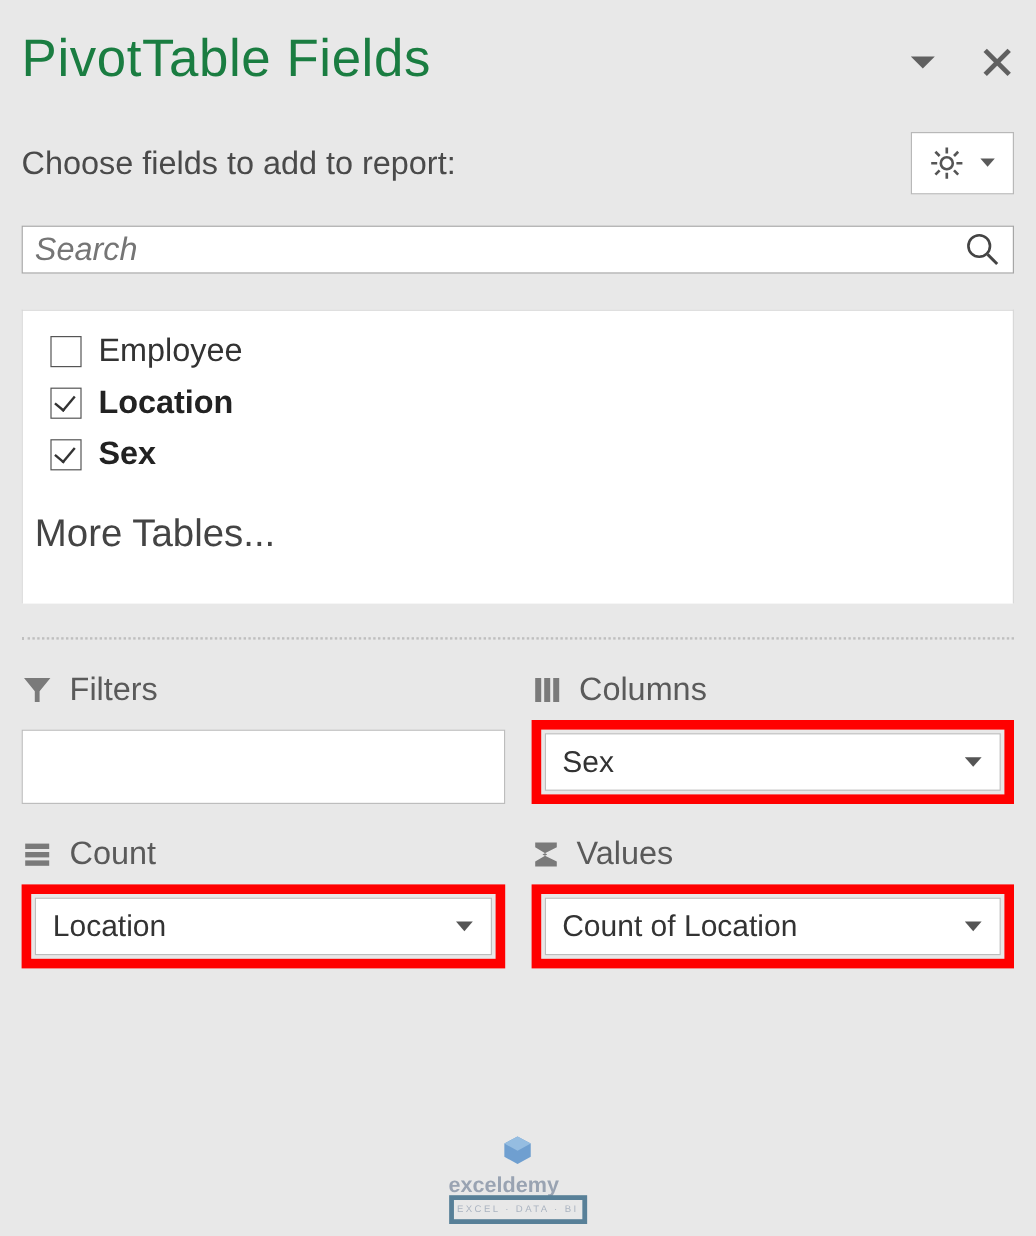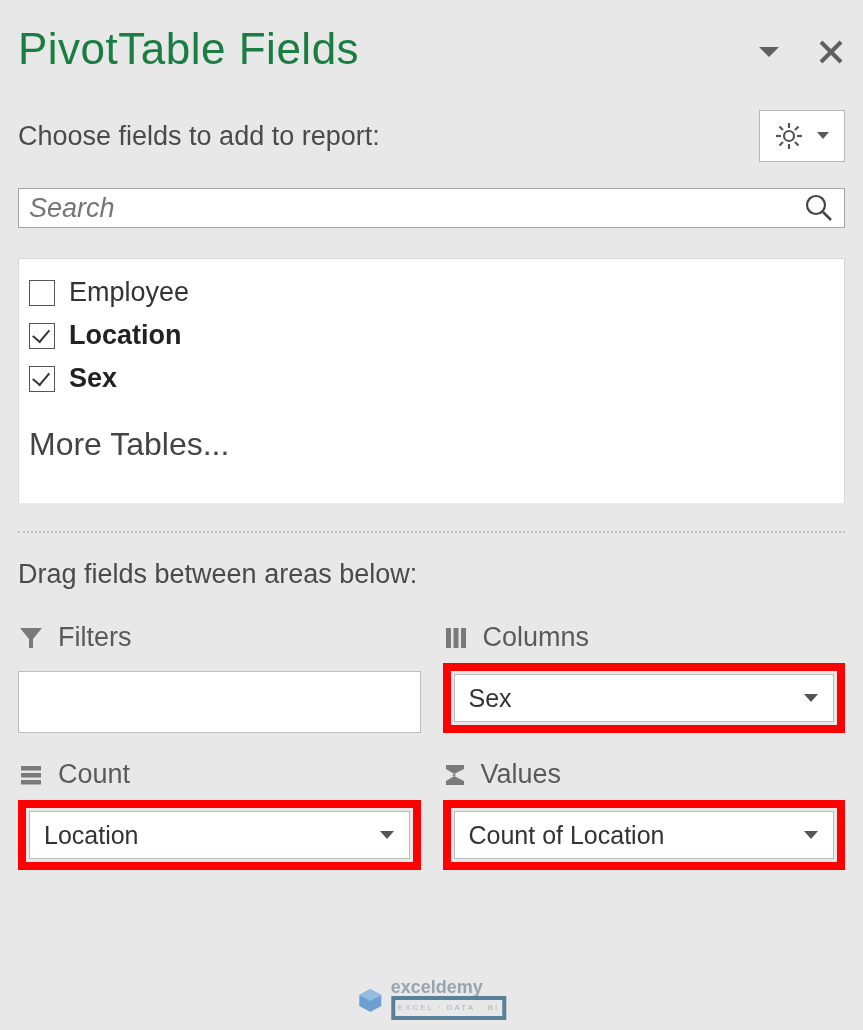--- a/index.html
+++ b/index.html
@@ -82,20 +82,21 @@
     border: 1px solid #d8d8d8;
     border-bottom: none;
     padding: 12px 10px 40px 10px;
     margin-bottom: 28px;
   }
   .field-row {
     display: flex;
     align-items: center;
     gap: 14px;
     padding: 6px 0;
+    margin-left: 13px;
   }
   .chk {
     width: 26px;
     height: 26px;
     border: 1.5px solid #555;
     display: inline-flex;
     align-items: center;
     justify-content: center;
     background: #fff;
   }
@@ -172,21 +173,21 @@
     position: absolute;
     left: 50%;
     bottom: 10px;
     transform: translateX(-50%);
     display: flex;
     align-items: center;
     gap: 8px;
     opacity: 0.65;
     color: #7a8aa0;
     font-size: 16px;
-    flex-direction: row;
+    flex-direction: column;
   }
   .watermark .wm-text { display:flex; flex-direction:column; line-height:1;}
   .watermark .wm-main { font-size:18px; font-weight:600; color:#6f7f96;}
   .watermark .wm-sub { font-size:8px; letter-spacing:2px; color:#8a98ac; border:4px solid #0c4a6e; padding:4px 3px;}
   svg { display:block; }
 </style>
 </head>
 <body>
 
 <div class="pane">
@@ -255,21 +256,20 @@
     </div>
     <div class="field-row">
       <span class="chk checked"></span>
       <span class="field-label bold">Sex</span>
     </div>
     <div class="more-tables">More Tables...</div>
   </div>
 
   <hr class="dotted-sep">
 
-  <div class="drag-label">Drag fields between areas below:</div>
 
   <div class="areas-grid">
 
     <div class="area">
       <div class="area-header">
         <span>
           <svg width="26" height="26" viewBox="0 0 26 26">
               <polygon points="2,3 24,3 15,14 15,23 11,23 11,14" fill="#7a7a7a"></polygon>
             </svg>
         </span>

